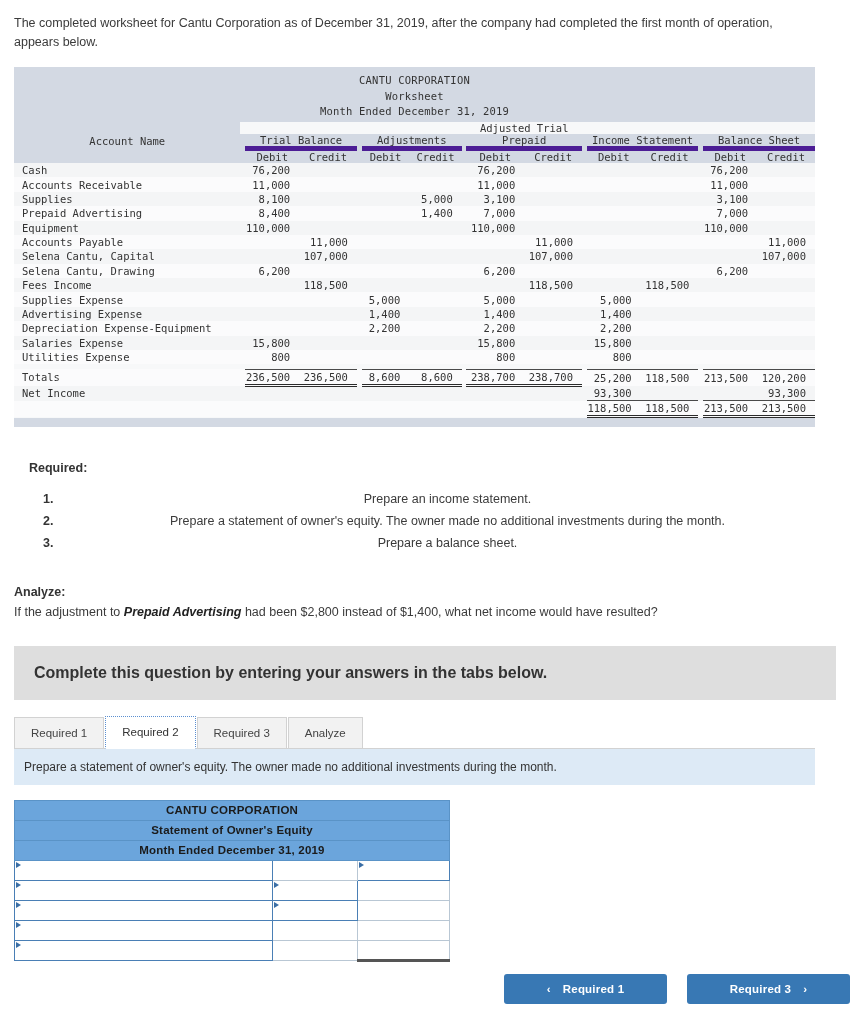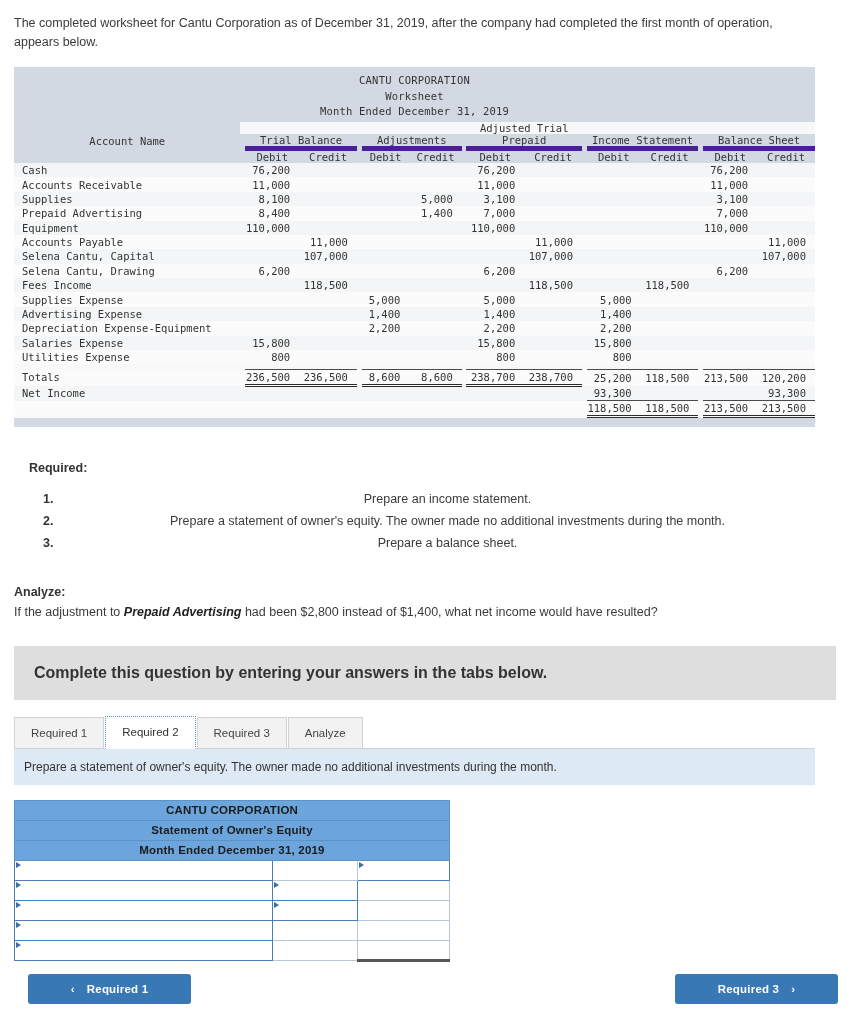--- a/index.html
+++ b/index.html
@@ -167,24 +167,24 @@
     border-left: 5px solid #3a6ea5;
     border-top: 3px solid transparent;
     border-bottom: 3px solid transparent;
   }
   .c-desc { width: 258px; }
   .c-mid  { width: 85px; }
   .c-right{ width: 92px; }
 
   
   .nav-row {
-    margin: 12px 12px 0 0;
+    margin: 12px 0 0 0;
     display: flex;
-    justify-content: space-between;
-    gap: 1px;
+    justify-content: flex-end;
+    gap: 20px;
     padding-left: 28px;
   }
   .nav-btn {
     background: #3878b4;
     color: #ffffff;
     font-size: 11.5px;
     font-weight: bold;
     border: none;
     border-radius: 3px;
     padding: 9px 0;

